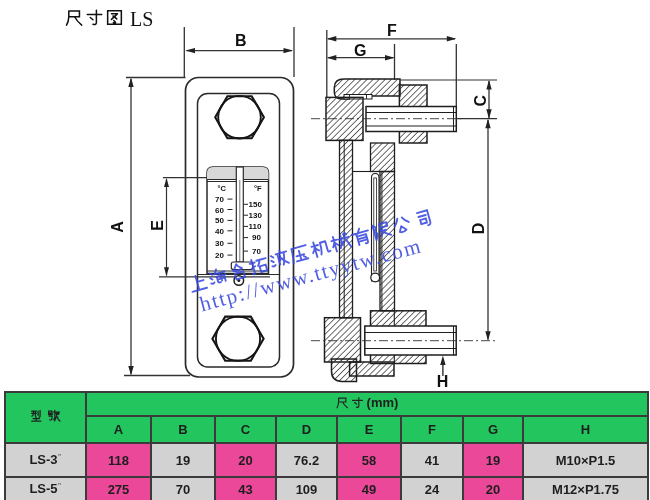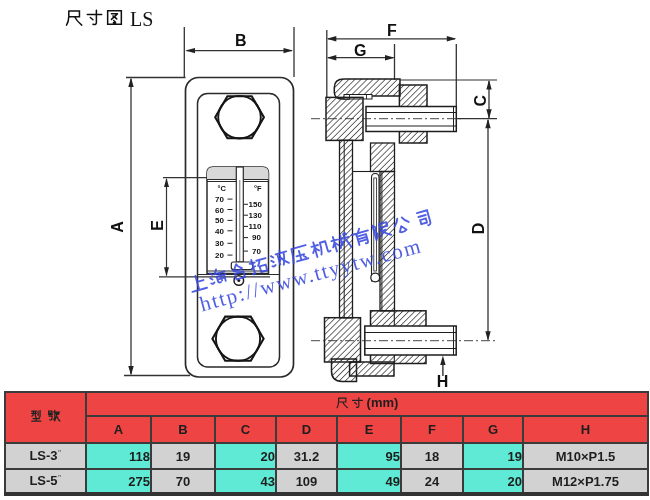--- a/index.html
+++ b/index.html
@@ -1,23 +1,23 @@
 <!DOCTYPE html>
 <html><head>
 <meta charset="utf-8">
 <style>
 html,body{margin:0;padding:0;background:#fff;}
 #wrap{position:relative;width:650px;height:500px;background:#fff;overflow:hidden;font-family:"Liberation Sans",sans-serif;padding-left:8px;}
 svg text{font-family:"Liberation Sans",sans-serif;}
 #tbl{position:absolute;left:4px;top:391px;}
 table{border-collapse:collapse;table-layout:fixed;font-family:"Liberation Sans",sans-serif;border-bottom:4px solid #333;}
 td{border:2px solid #3b3b3b;text-align:center;vertical-align:middle;font-weight:bold;color:#1e1e1e;font-size:13px;padding:0;overflow:hidden;}
-.hd{background:#ef4444;}
+.hd{background:#22c55e;}
 .lt{background:#d2d2d2;}
-.wh{background:#5eead4;text-align:right;}
+.wh{background:#ec4899;}
 </style>
 </head>
 <body>
 <div id="wrap">
 <svg width="650" height="500" viewBox="0 0 650 500">
 <defs>
 <pattern id="h" width="4.3" height="4.3" patternUnits="userSpaceOnUse" patternTransform="rotate(45)">
 <line x1="0" y1="0" x2="0" y2="4.3" stroke="#3a3a3a" stroke-width="1.5"></line>
 </pattern>
 <g id="gCHI" fill="none" stroke-linecap="round">
@@ -287,28 +287,28 @@
 <td class="hd">A</td>
             <td class="hd">B</td>
             <td class="hd">C</td>
             <td class="hd">D</td>
             <td class="hd">E</td>
             <td class="hd">F</td>
             <td class="hd">G</td>
             <td class="hd">H</td>
 </tr>
 
-<tr style="height:26px">
+<tr style="height:34px">
 <td class="lt">LS-3<span style="font-size:8px;color:#777;vertical-align:super">”</span></td>
 <td class="wh">118</td>
             <td class="lt">19</td>
             <td class="wh">20</td>
-            <td class="lt">31.2</td>
-            <td class="wh">95</td>
-            <td class="lt">18</td>
+            <td class="lt">76.2</td>
+            <td class="wh">58</td>
+            <td class="lt">41</td>
             <td class="wh">19</td>
             <td class="lt">M10×P1.5</td>
 </tr>
 
 <tr style="height:25px">
 <td class="lt">LS-5<span style="font-size:8px;color:#777;vertical-align:super">”</span></td>
 <td class="wh">275</td>
             <td class="lt">70</td>
             <td class="wh">43</td>
             <td class="lt">109</td>

